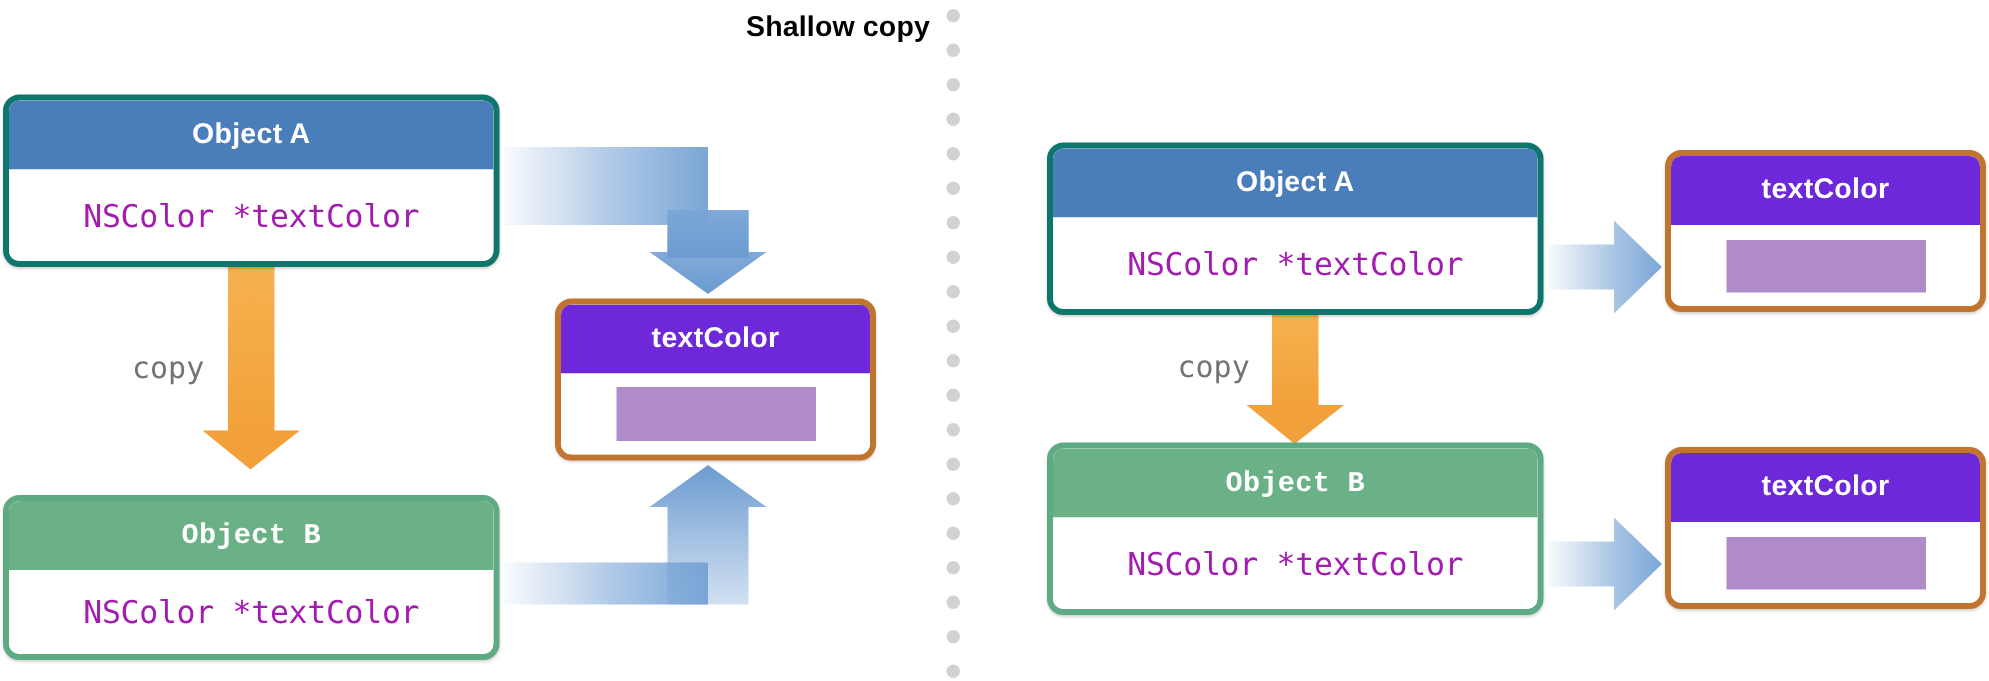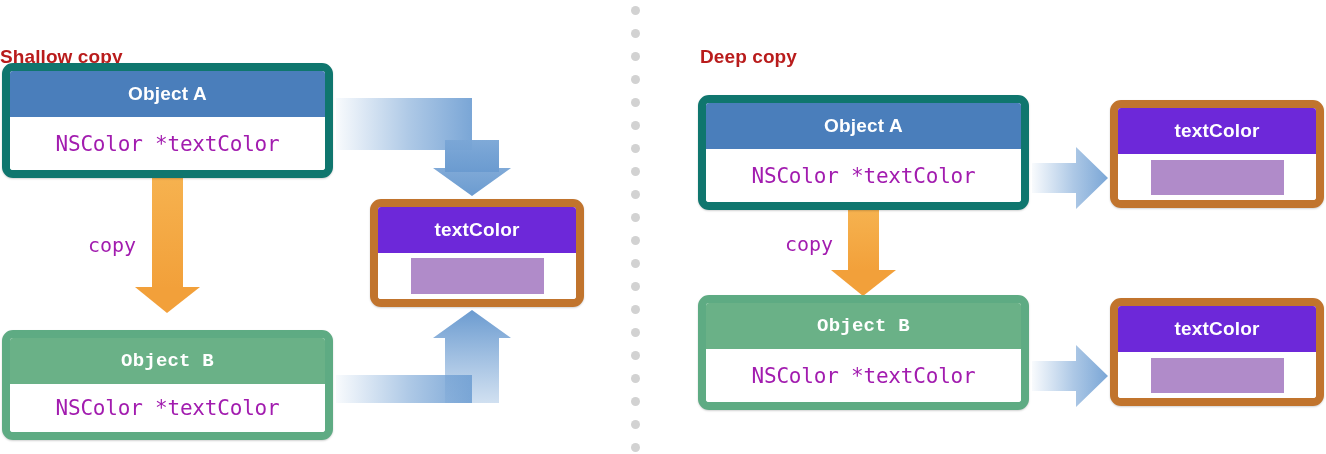--- a/index.html
+++ b/index.html
@@ -14,34 +14,33 @@
     background: #ffffff;
     overflow: hidden;
     font-family: "Liberation Sans", sans-serif;
   }
 
   .panel-title {
     position: absolute;
     font-family: "Liberation Sans", sans-serif;
     font-weight: bold;
     font-size: 19px;
-    color: #b91c1c;
-    text-align: left;
+    color: #000000;
+    text-align: right;
     letter-spacing: 0.1px;
     white-space: nowrap;
-    margin-top: 38px;
   }
 
   
   .node {
     position: absolute;
     border-radius: 11px;
     overflow: hidden;
     box-sizing: border-box;
-    border: 8px solid #0f766e;
+    border: 4px solid #0f766e;
     background: #ffffff;
     box-shadow: 0 1px 2px rgba(0,0,0,0.18);
   }
   .node.green  { border-color: #5eab83; }
   .node.orange { border-color: #c1742d; }
 
   .node-header {
     height: 46px;
     display: flex;
     align-items: center;
@@ -74,21 +73,21 @@
     height: 36px;
     background: #b08bc9;
   }
   .swatch.small { width: 133px; height: 35px; }
 
   
   .edge-label {
     position: absolute;
     font-family: "DejaVu Sans Mono", monospace;
     font-size: 20px;
-    color: #a21caf;
+    color: #737373;
     white-space: nowrap;
   }
 
   
   .divider {
     position: absolute;
     top: 0;
     width: 12px;
     height: 454px;
   }
@@ -161,21 +160,20 @@
     </g>
 
     <g>
       <rect x="848" y="210" width="31" height="62" fill="url(#gOrange)"></rect>
       <path d="M831,270 L896,270 L863,296 Z" fill="#f2a03a"></path>
     </g>
   </svg>
 
   <div class="panel-title" style="left:0; top:8px; width:620px;">Shallow copy</div>
 
-  <div class="panel-title" style="left:700px; top:8px; width:620px;">Deep copy</div>
 
   <div class="node" style="left:2px; top:63px; width:331px; height:115px;">
     <div class="node-header">Object A</div>
     <div class="node-body">NSColor *textColor</div>
   </div>
 
   <div class="node green" style="left:2px; top:330px; width:331px; height:110px;">
     <div class="node-header">Object B</div>
     <div class="node-body">NSColor *textColor</div>
   </div>

